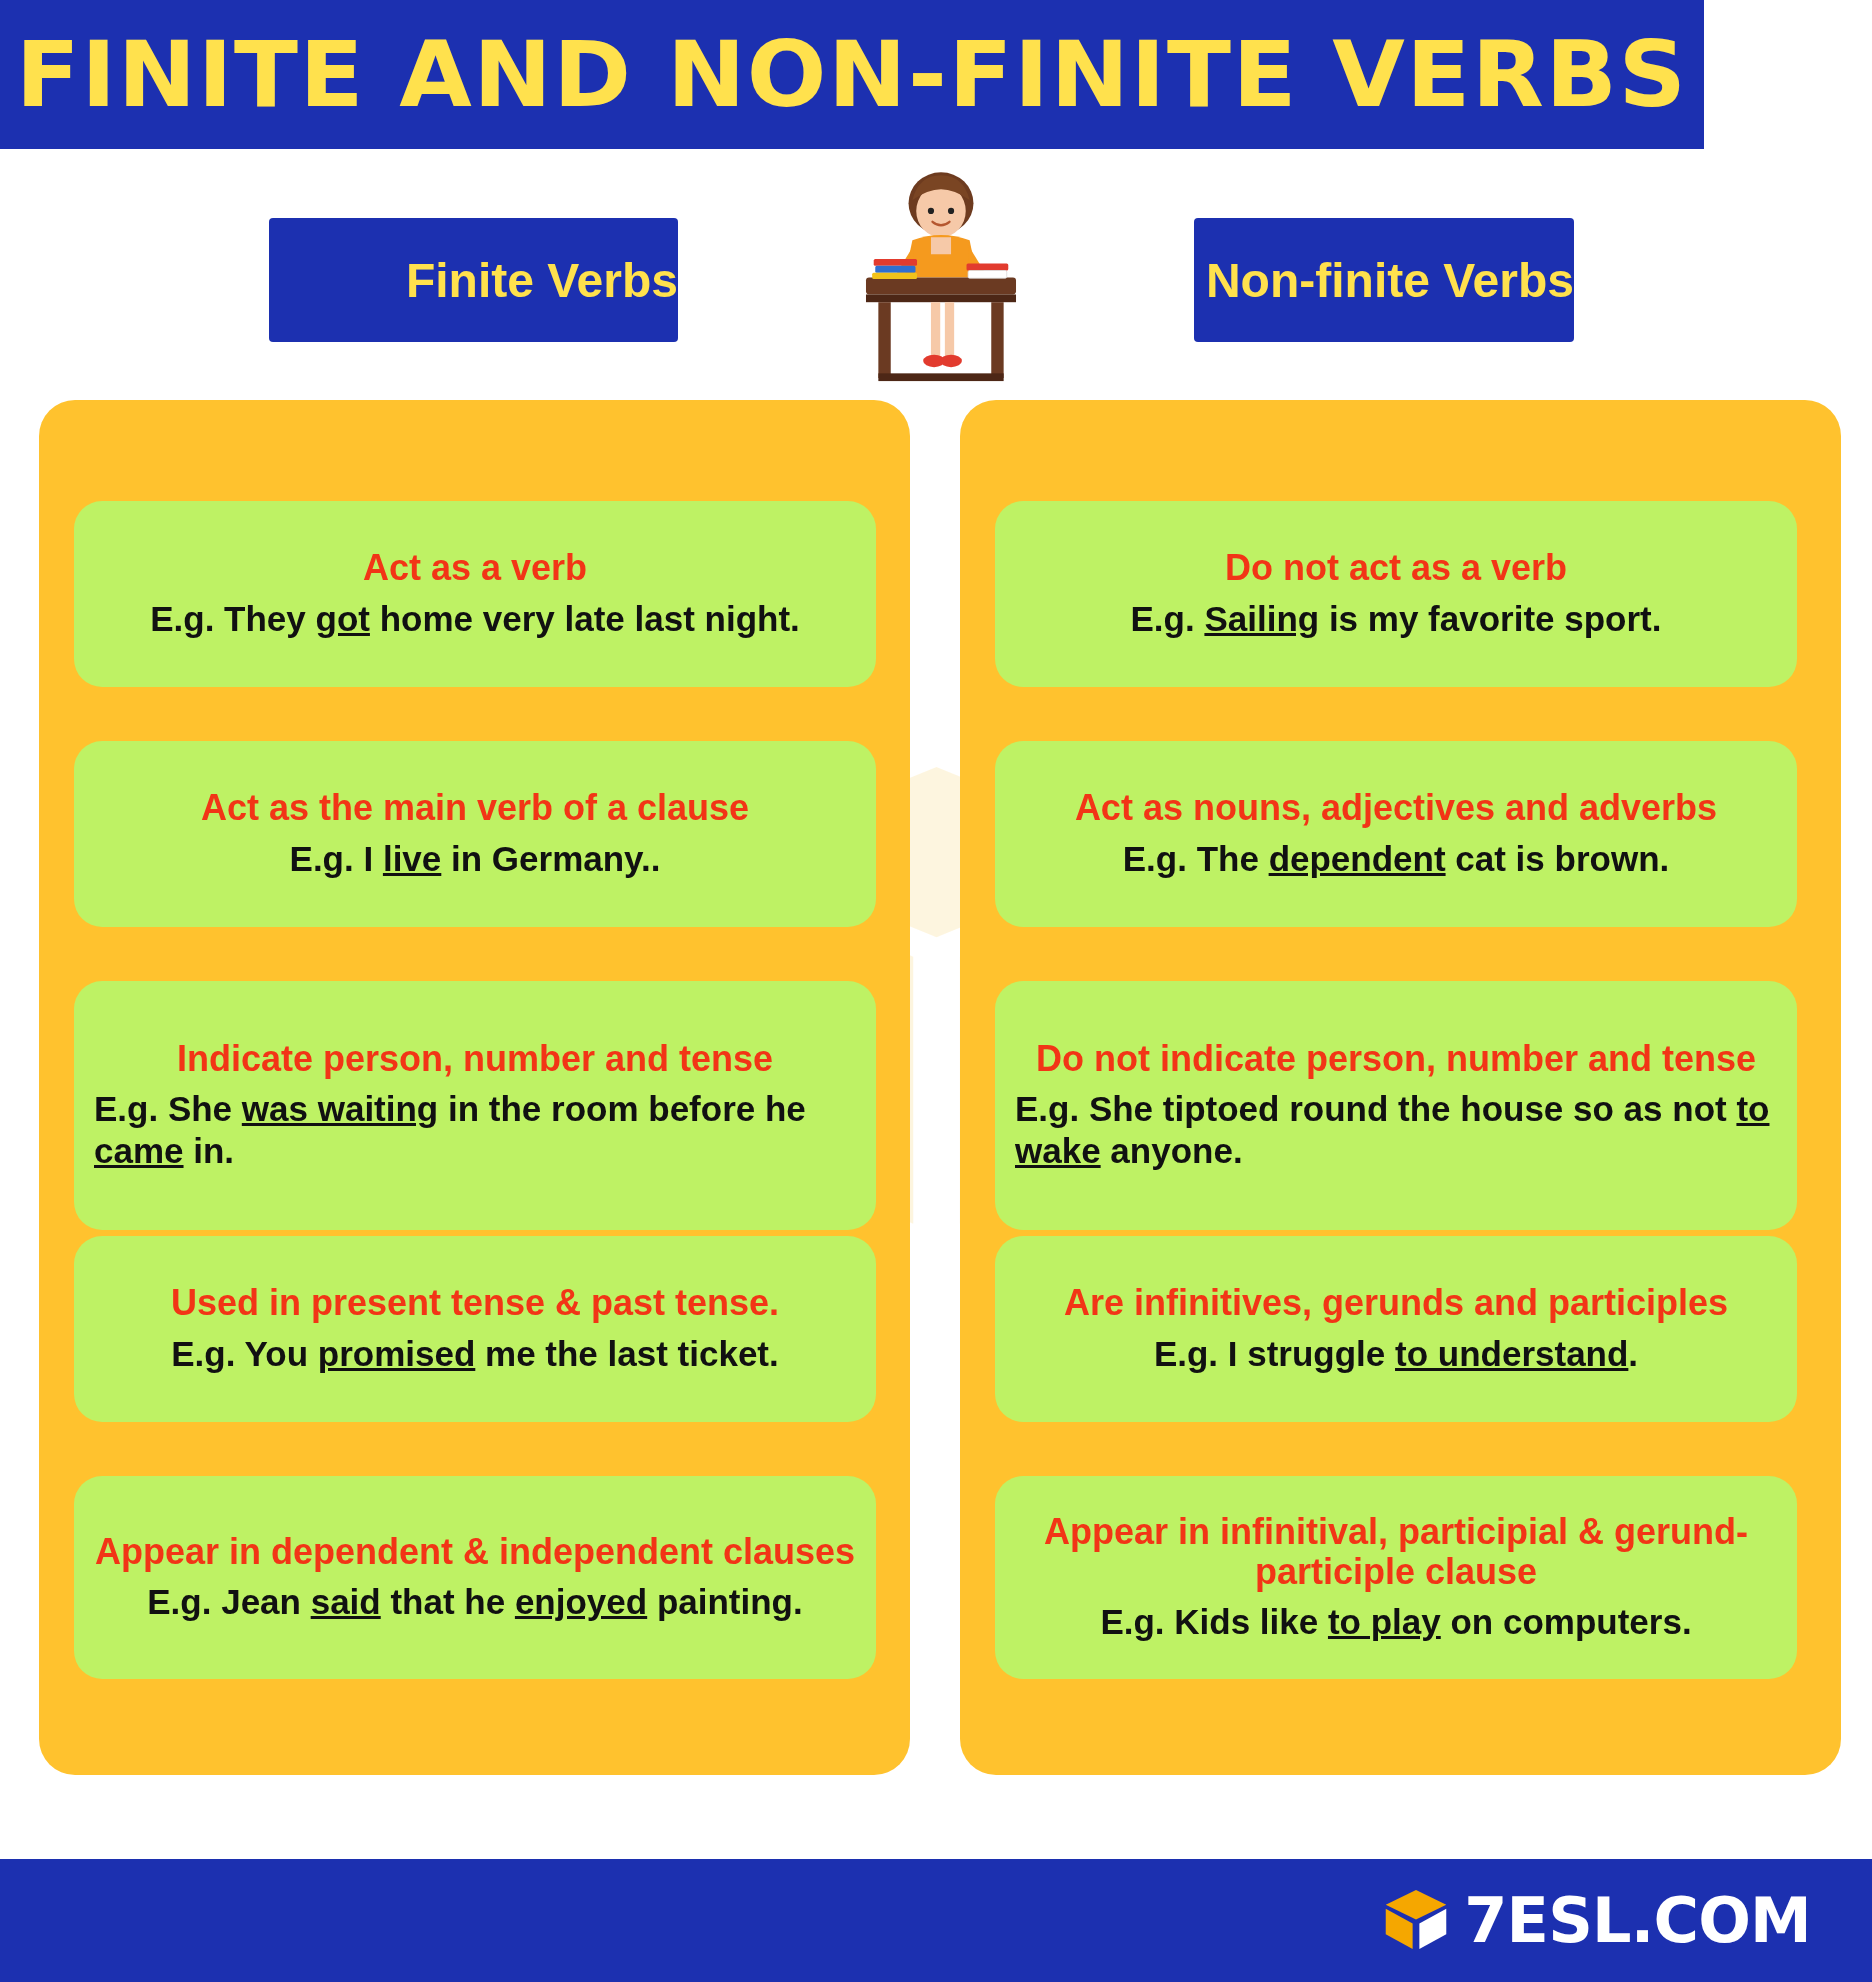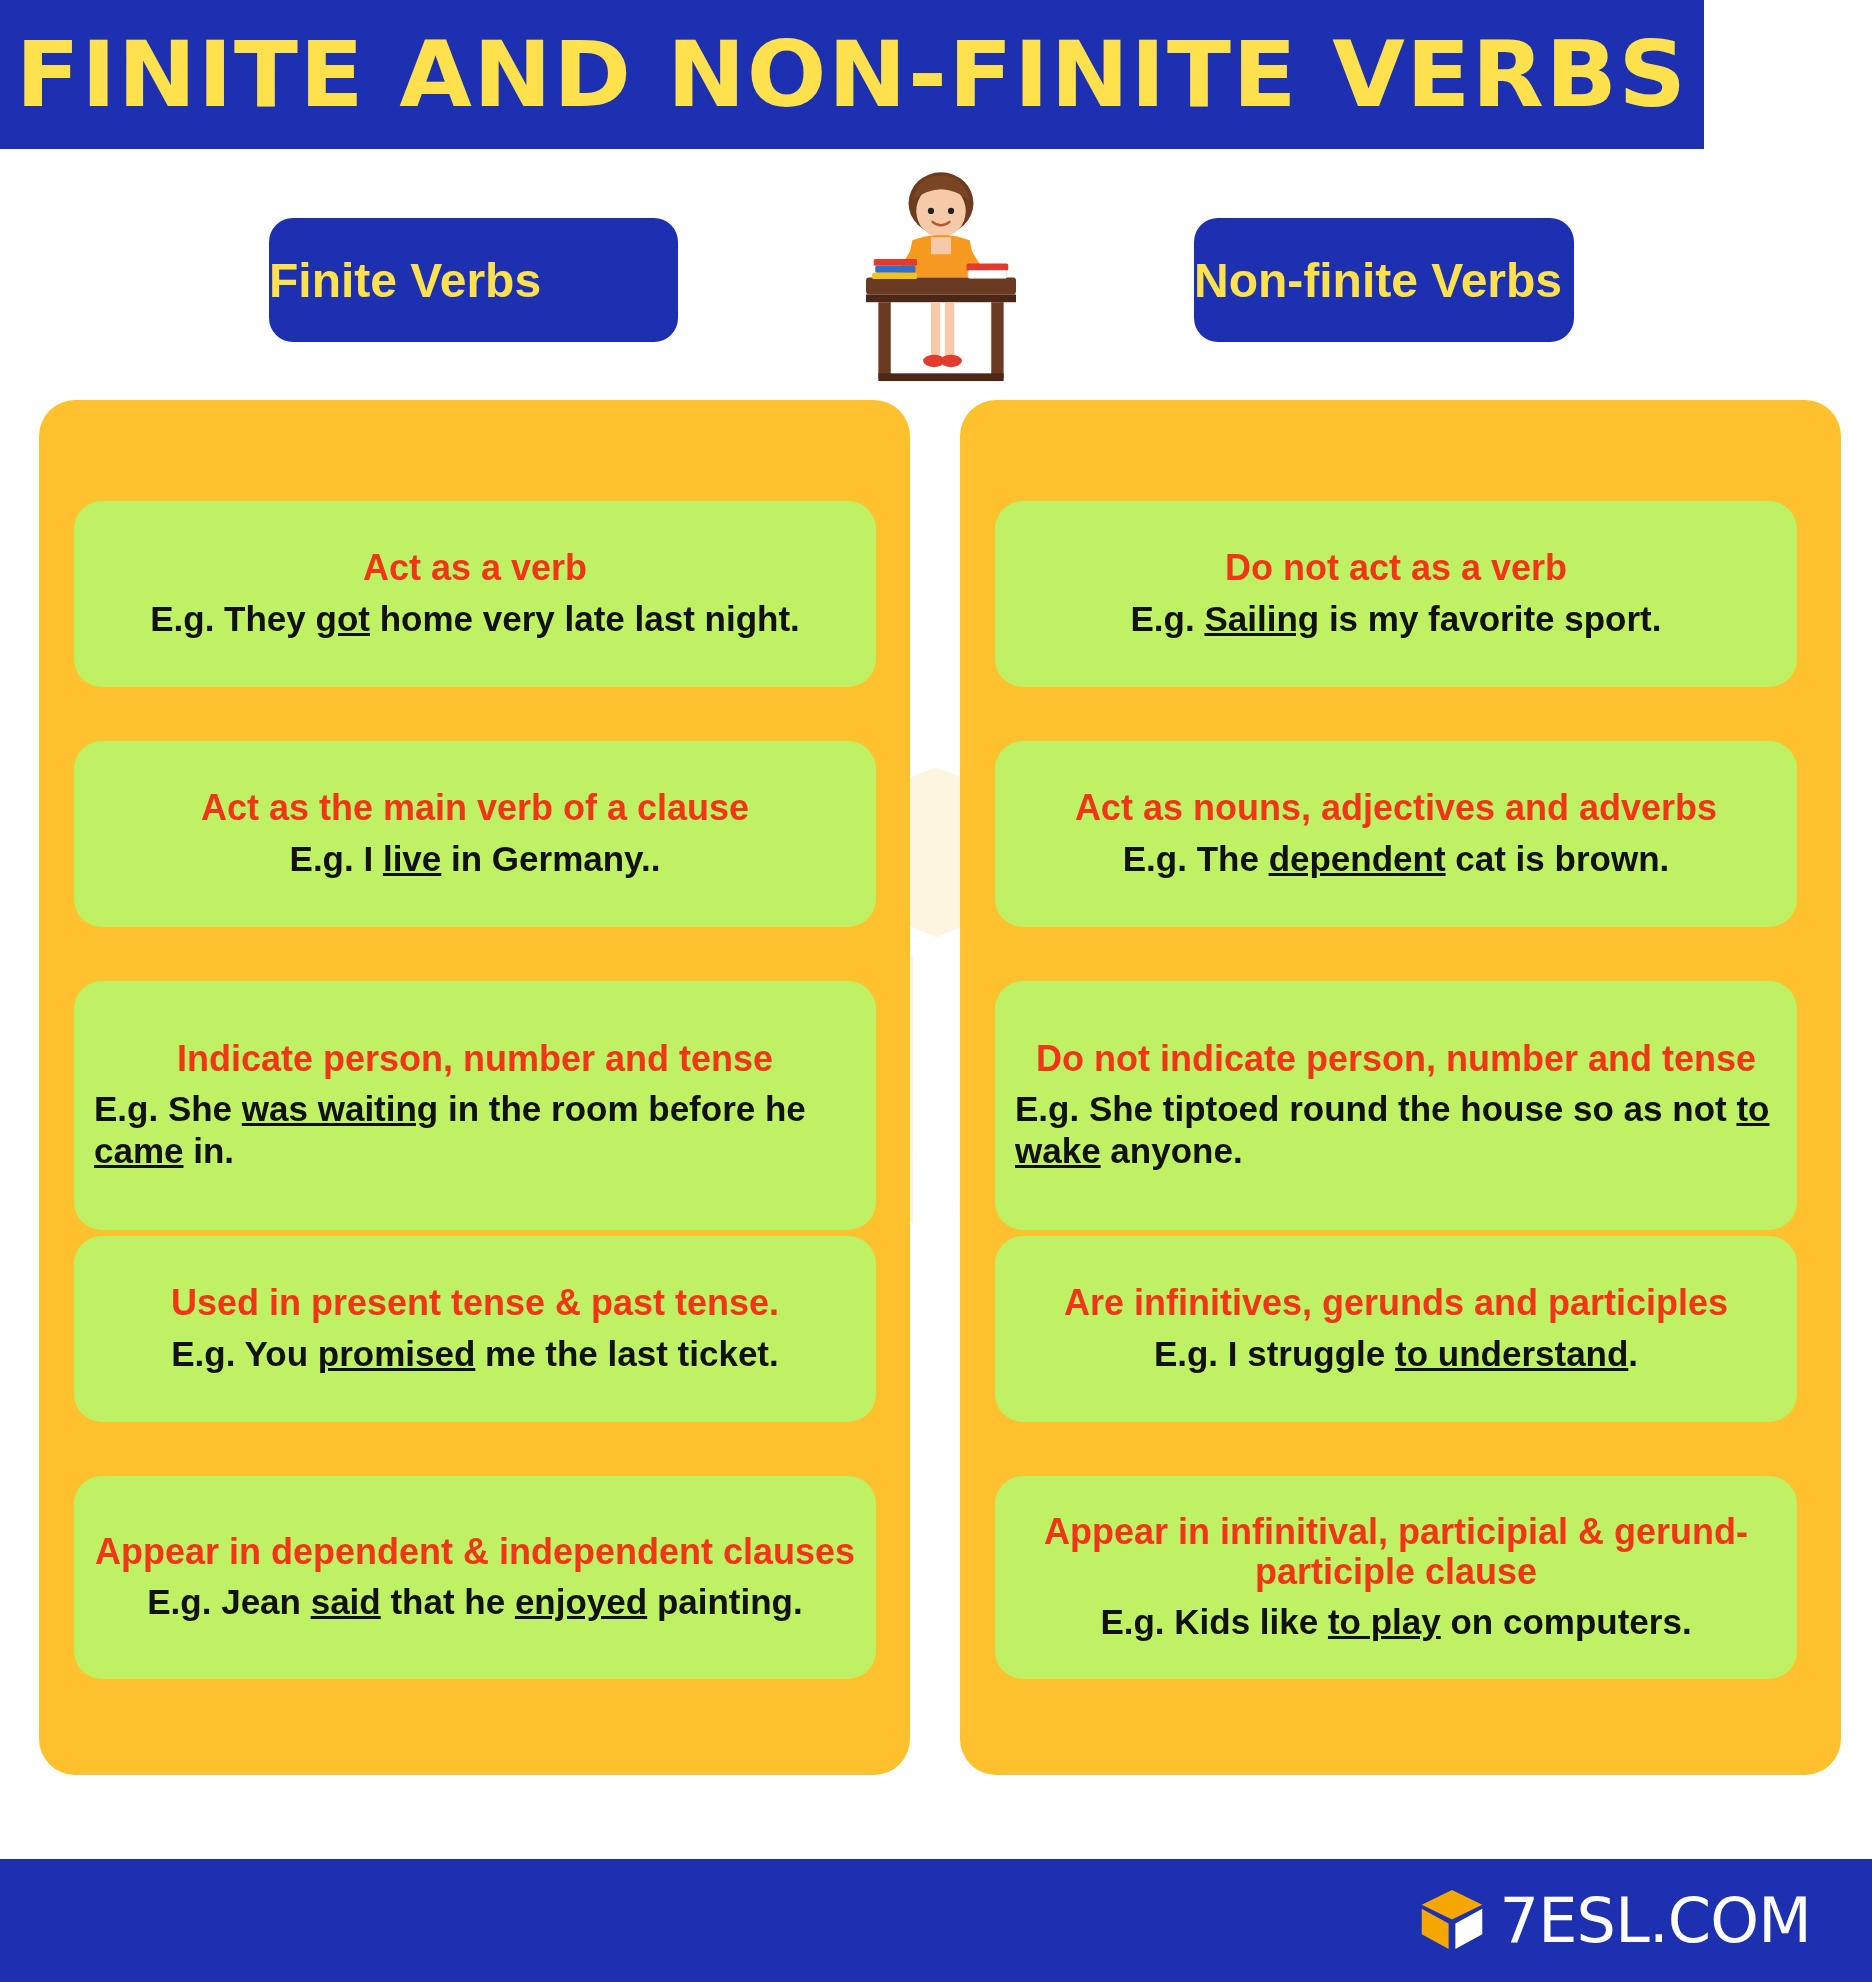--- a/index.html
+++ b/index.html
@@ -44,25 +44,25 @@
     left: 844px;
     top: 163px;
     width: 194px;
     height: 232px;
   }
 
   
   .col-header {
     position: absolute;
     height: 124px;
-    border-radius: 24px;
+    border-radius: 4px;
     background: #1c30b0;
     display: flex;
     align-items: center;
-    justify-content: flex-start;
+    justify-content: flex-end;
     color: #ffe14d;
     font-weight: bold;
     font-size: 48px;
     font-family: "Liberation Sans", sans-serif;
   }
   .col-header.left  { left: 269px;  top: 218px; width: 409px; }
   .col-header.right { left: 1194px; top: 218px; width: 380px; }
 
   
   .watermark {
@@ -139,21 +139,21 @@
     box-sizing: border-box;
   }
   .footer-logo {
     display: flex;
     align-items: center;
     gap: 11px;
   }
   .footer-logo-text {
     color: #ffffff;
     font-family: "DejaVu Sans", sans-serif;
-    font-weight: normal;
+    font-weight: bold;
     font-size: 62px;
     letter-spacing: -0.8px;
     line-height: 1;
   }
 </style>
 </head>
 <body>
 
 <div class="header-bar">
   <div class="header-title">FINITE AND NON-FINITE VERBS</div>

